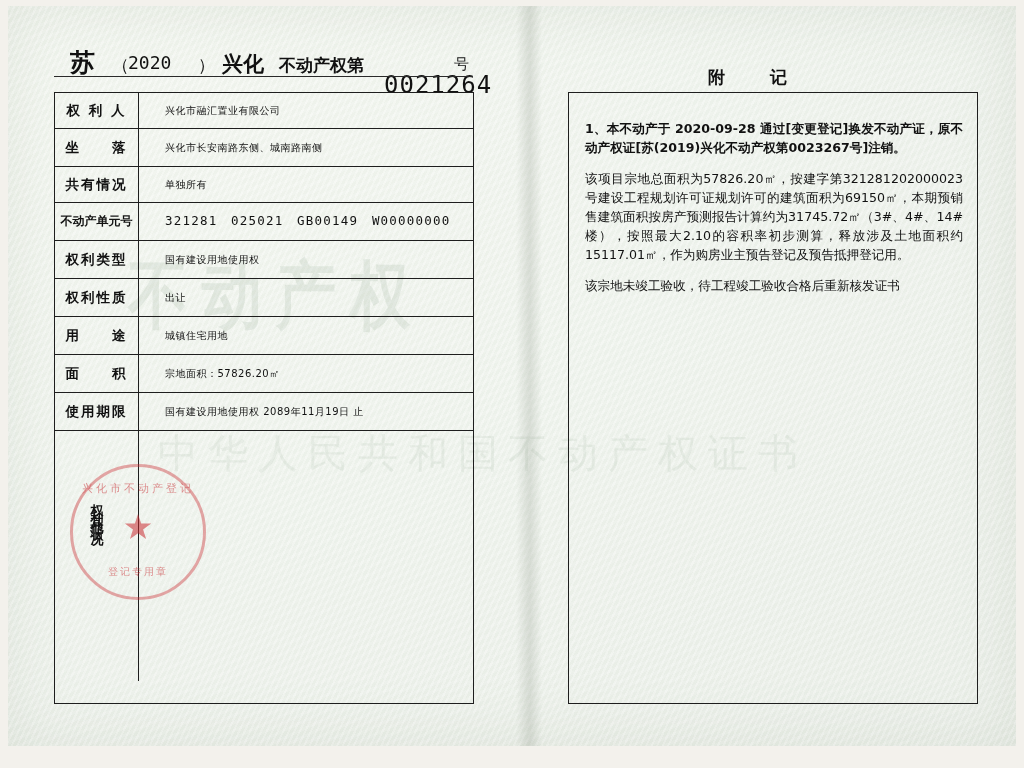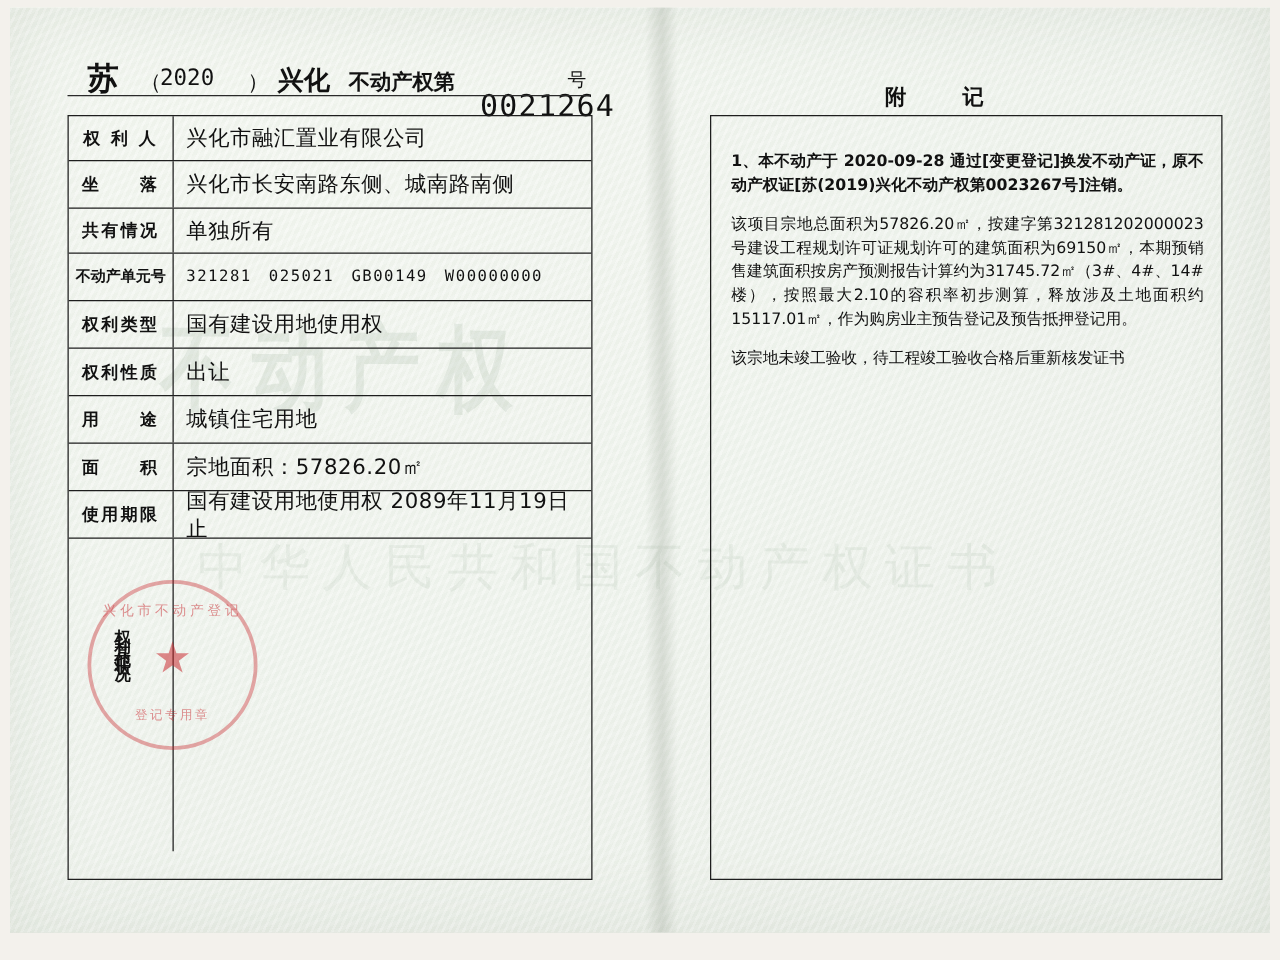--- a/index.html
+++ b/index.html
@@ -144,20 +144,21 @@
     width: 420px;
     height: 612px;
     border: 1.4px solid #1e1e1e;
     box-sizing: border-box;
   }
   .row {
     position: relative;
     display: flex;
     border-bottom: 1.2px solid #1e1e1e;
     box-sizing: border-box;
+    gap: 16px;
   }
   .row:last-child { border-bottom: none; }
   .lbl {
     width: 84px;
     flex: 0 0 84px;
     border-right: 1.2px solid #1e1e1e;
     box-sizing: border-box;
     display: flex;
     align-items: center;
     justify-content: center;
@@ -165,21 +166,21 @@
     font-weight: bold;
     letter-spacing: 2px;
     color: #111;
     font-family: "DejaVu Sans", sans-serif;
   }
   .val {
     flex: 1;
     display: flex;
     align-items: center;
     padding-left: 10px;
-    font-size: 17px;
+    font-size: 10px;
     color: #111;
     font-family: "DejaVu Sans", sans-serif;
     letter-spacing: .5px;
   }
   .val.mono { font-family: "DejaVu Sans Mono", monospace; letter-spacing: 1.2px; font-size: 12.5px; }
   .r-h1 { height: 36px; }
   .r-h2 { height: 38px; }
   .r-last { height: 250px; }
   .lbl-vert {
     width: 84px;

